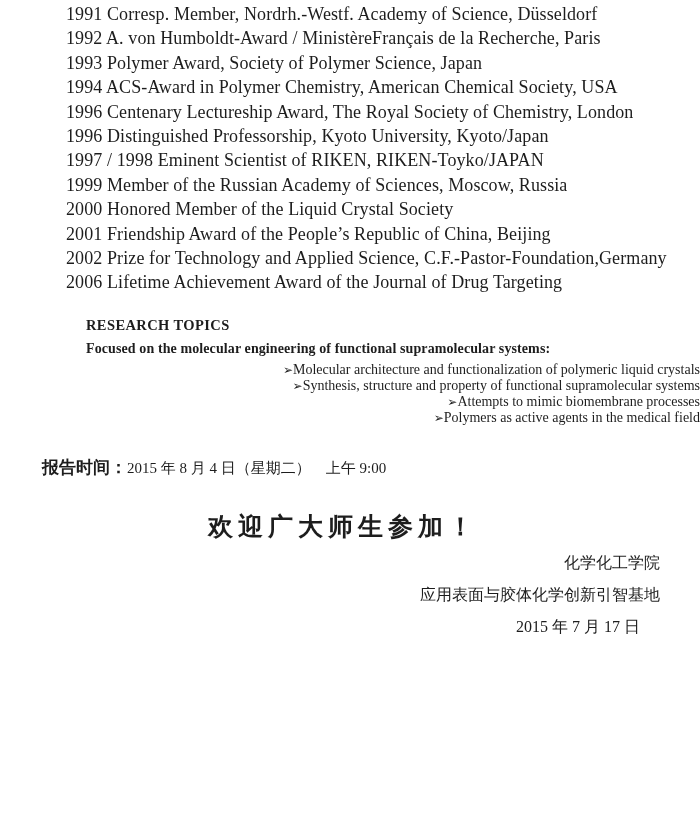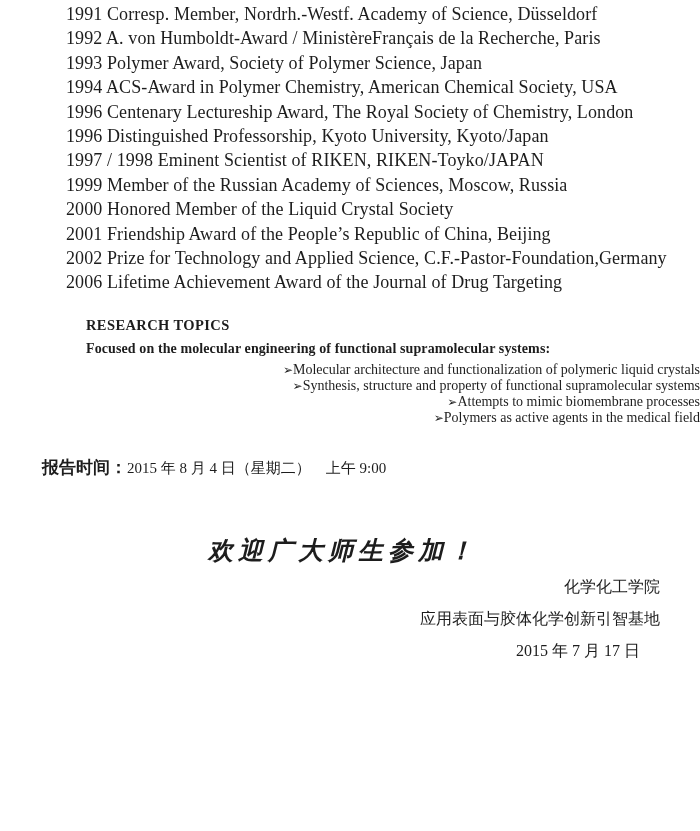--- a/index.html
+++ b/index.html
@@ -77,26 +77,25 @@
   .meeting-label {
     font-weight: bold;
     font-size: 17px;
   }
   .meeting-value {
     font-size: 15px;
   }
 
   
   .welcome {
-    margin-top: 56px;
+    margin-top: 32px;
     text-align: center;
     padding-right: 14px;
     font-size: 25px;
     font-weight: bold;
-    font-style: italic;
     letter-spacing: 5px;
     line-height: 30px;
   }
 
   
   .footer-block {
     margin-top: 12px;
     text-align: right;
     margin-left: 8px;
   }

